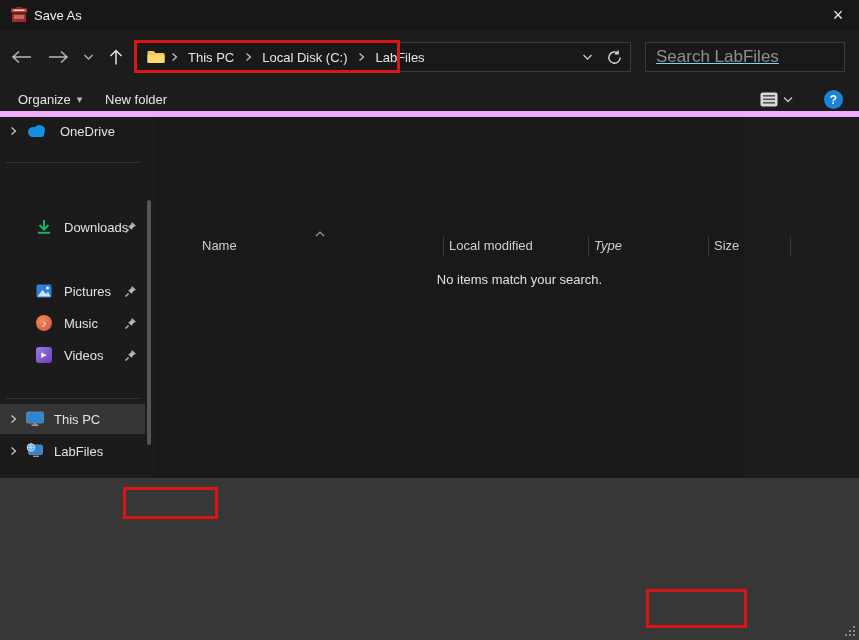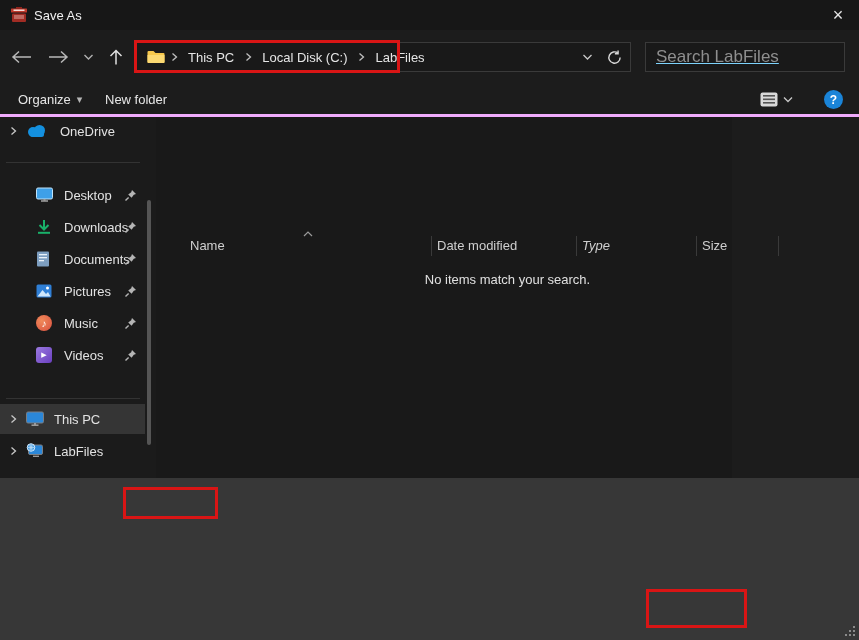--- a/index.html
+++ b/index.html
@@ -37,31 +37,31 @@
     background:#191919; border:1px solid #3a3a3a; display:flex; align-items:center;
   }
   .searchbox input {
     flex:1; background:transparent; border:none; outline:none; color:#7dd3fc;
     font-family:"Liberation Sans", sans-serif; font-size:17px; padding:0 10px;text-decoration:underline;
   }
   .searchbox input::placeholder { color:#8f8f8f; }
   .search-glyph { margin-right:10px; }
 
   
-  .toolbar { position:absolute; left:0; top:83px; width:859px; height:34px; background:#1c1c1c; border-bottom:3px solid #f0abfc; }
+  .toolbar { position:absolute; left:0; top:83px; width:859px; height:34px; background:#1c1c1c; border-bottom:6px solid #f0abfc; }
   .tb-item { position:absolute; top:0; height:33px; display:flex; align-items:center; gap:6px; color:#e6e6e6; }
   .tb-organize { left:18px; }
   .tb-caret { color:#b5b5b5; font-size:11px; }
   .tb-newfolder { left:105px; }
   .tb-view { left:760px; gap:5px; }
   .tb-help { left:824px; }
   .help-circle { width:19px; height:19px; border-radius:50%; background:#1a84d8; color:#fff; font-size:12px; font-weight:bold; display:flex; align-items:center; justify-content:center; }
 
   
-  .content { position:absolute; left:0; top:117px; width:732px; height:361px; background:#191919; }
+  .content { position:absolute; left:12px; top:117px; width:732px; height:361px; background:#191919; }
   .sidebar { position:absolute; left:0; top:117px; width:156px; height:361px; background:#1b1b1b; }
   .side-row { position:absolute; left:0; width:145px; height:30px; display:flex; align-items:center; }
   .side-row .chev { width:26px; display:flex; justify-content:center; }
   .side-row .noch { width:36px; }
   .side-row .si { width:22px; display:flex; justify-content:flex-start; }
   .side-row .sl { margin-left:6px; color:#e2e2e2; white-space:nowrap; }
   .side-row .pin { position:absolute; right:8px; }
   .side-sep { position:absolute; left:6px; width:134px; height:1px; background:#333; }
   .side-sel { background:#353535; }
   .side-scrollbar { position:absolute; left:147px; top:200px; width:4px; height:245px; background:#555; border-radius:2px; }
@@ -221,21 +221,21 @@
 
   <div class="content">
     <div class="headers">
       <span class="sort-caret">
           <svg width="12" height="8" viewBox="0 0 12 8">
             <path d="M2 6 L6 2 L10 6" fill="none" stroke="#9a9a9a" stroke-width="1.2"></path>
           </svg>
         </span>
       <span class="hdr hdr-name">Name</span>
       <span class="hdr-sep" style="left:275px"></span>
-      <span class="hdr hdr-date">Date modified</span>
+      <span class="hdr hdr-date">Local modified</span>
       <span class="hdr-sep" style="left:420px"></span>
       <span class="hdr hdr-type">Type</span>
       <span class="hdr-sep" style="left:540px"></span>
       <span class="hdr hdr-size">Size</span>
       <span class="hdr-sep" style="left:622px"></span>
     </div>
     <div class="empty-msg">No items match your search.</div>
   </div>
 
   <div class="sidebar"></div>
@@ -252,65 +252,30 @@
             <circle cx="7" cy="8" r="5"></circle>
             <circle cx="13.5" cy="6.5" r="5.5"></circle>
             <rect x="4" y="8" width="14" height="5" rx="2.5"></rect>
           </g>
         </svg>
       </span>
     <span class="sl">OneDrive</span>
   </div>
   <div class="side-sep" style="top:162px"></div>
 
-  <div class="side-row" style="top:180px">
-    <span class="noch"></span>
-    <span class="si">
-        <svg width="17" height="16" viewBox="0 0 17 16">
-          <rect x="0.5" y="1" width="16" height="11" rx="1.5" fill="#3ea0e8" stroke="#bfe2f8" stroke-width="1"></rect>
-          <rect x="5" y="13.2" width="7" height="1.6" fill="#9a9a9a"></rect>
-          <rect x="7.5" y="12" width="2" height="2" fill="#9a9a9a"></rect>
-        </svg>
-      </span>
-    <span class="sl">Desktop</span>
-    <span class="pin">
-        <svg width="13" height="13" viewBox="0 0 13 13">
-          <path d="M8 1 l4 4 -2.2 0.8 -2.2 3 -3.4-3.4 3-2.2 z" fill="#b5b5b5"></path>
-          <path d="M4.6 8.4 L1.5 11.5" stroke="#b5b5b5" stroke-width="1.4"></path>
-        </svg>
-      </span>
-  </div>
   <div class="side-row" style="top:212px">
     <span class="noch"></span>
     <span class="si">
         <svg width="16" height="16" viewBox="0 0 16 16">
           <path d="M8 1 v8.5" stroke="#19b169" stroke-width="2"></path>
           <path d="M3.5 6 L8 10.5 L12.5 6" fill="none" stroke="#19b169" stroke-width="2"></path>
           <path d="M2 13.8 h12" stroke="#19b169" stroke-width="2"></path>
         </svg>
       </span>
     <span class="sl">Downloads</span>
-    <span class="pin">
-        <svg width="13" height="13" viewBox="0 0 13 13">
-          <path d="M8 1 l4 4 -2.2 0.8 -2.2 3 -3.4-3.4 3-2.2 z" fill="#b5b5b5"></path>
-          <path d="M4.6 8.4 L1.5 11.5" stroke="#b5b5b5" stroke-width="1.4"></path>
-        </svg>
-      </span>
-  </div>
-  <div class="side-row" style="top:244px">
-    <span class="noch"></span>
-    <span class="si">
-        <svg width="14" height="16" viewBox="0 0 14 16">
-          <rect x="1" y="0.5" width="12" height="15" rx="1" fill="#7d9ec0"></rect>
-          <rect x="3" y="3" width="8" height="1.3" fill="#eaf2f9"></rect>
-          <rect x="3" y="6" width="8" height="1.3" fill="#eaf2f9"></rect>
-          <rect x="3" y="9" width="5" height="1.3" fill="#eaf2f9"></rect>
-        </svg>
-      </span>
-    <span class="sl">Documents</span>
     <span class="pin">
         <svg width="13" height="13" viewBox="0 0 13 13">
           <path d="M8 1 l4 4 -2.2 0.8 -2.2 3 -3.4-3.4 3-2.2 z" fill="#b5b5b5"></path>
           <path d="M4.6 8.4 L1.5 11.5" stroke="#b5b5b5" stroke-width="1.4"></path>
         </svg>
       </span>
   </div>
   <div class="side-row" style="top:276px">
     <span class="noch"></span>
     <span class="si">

